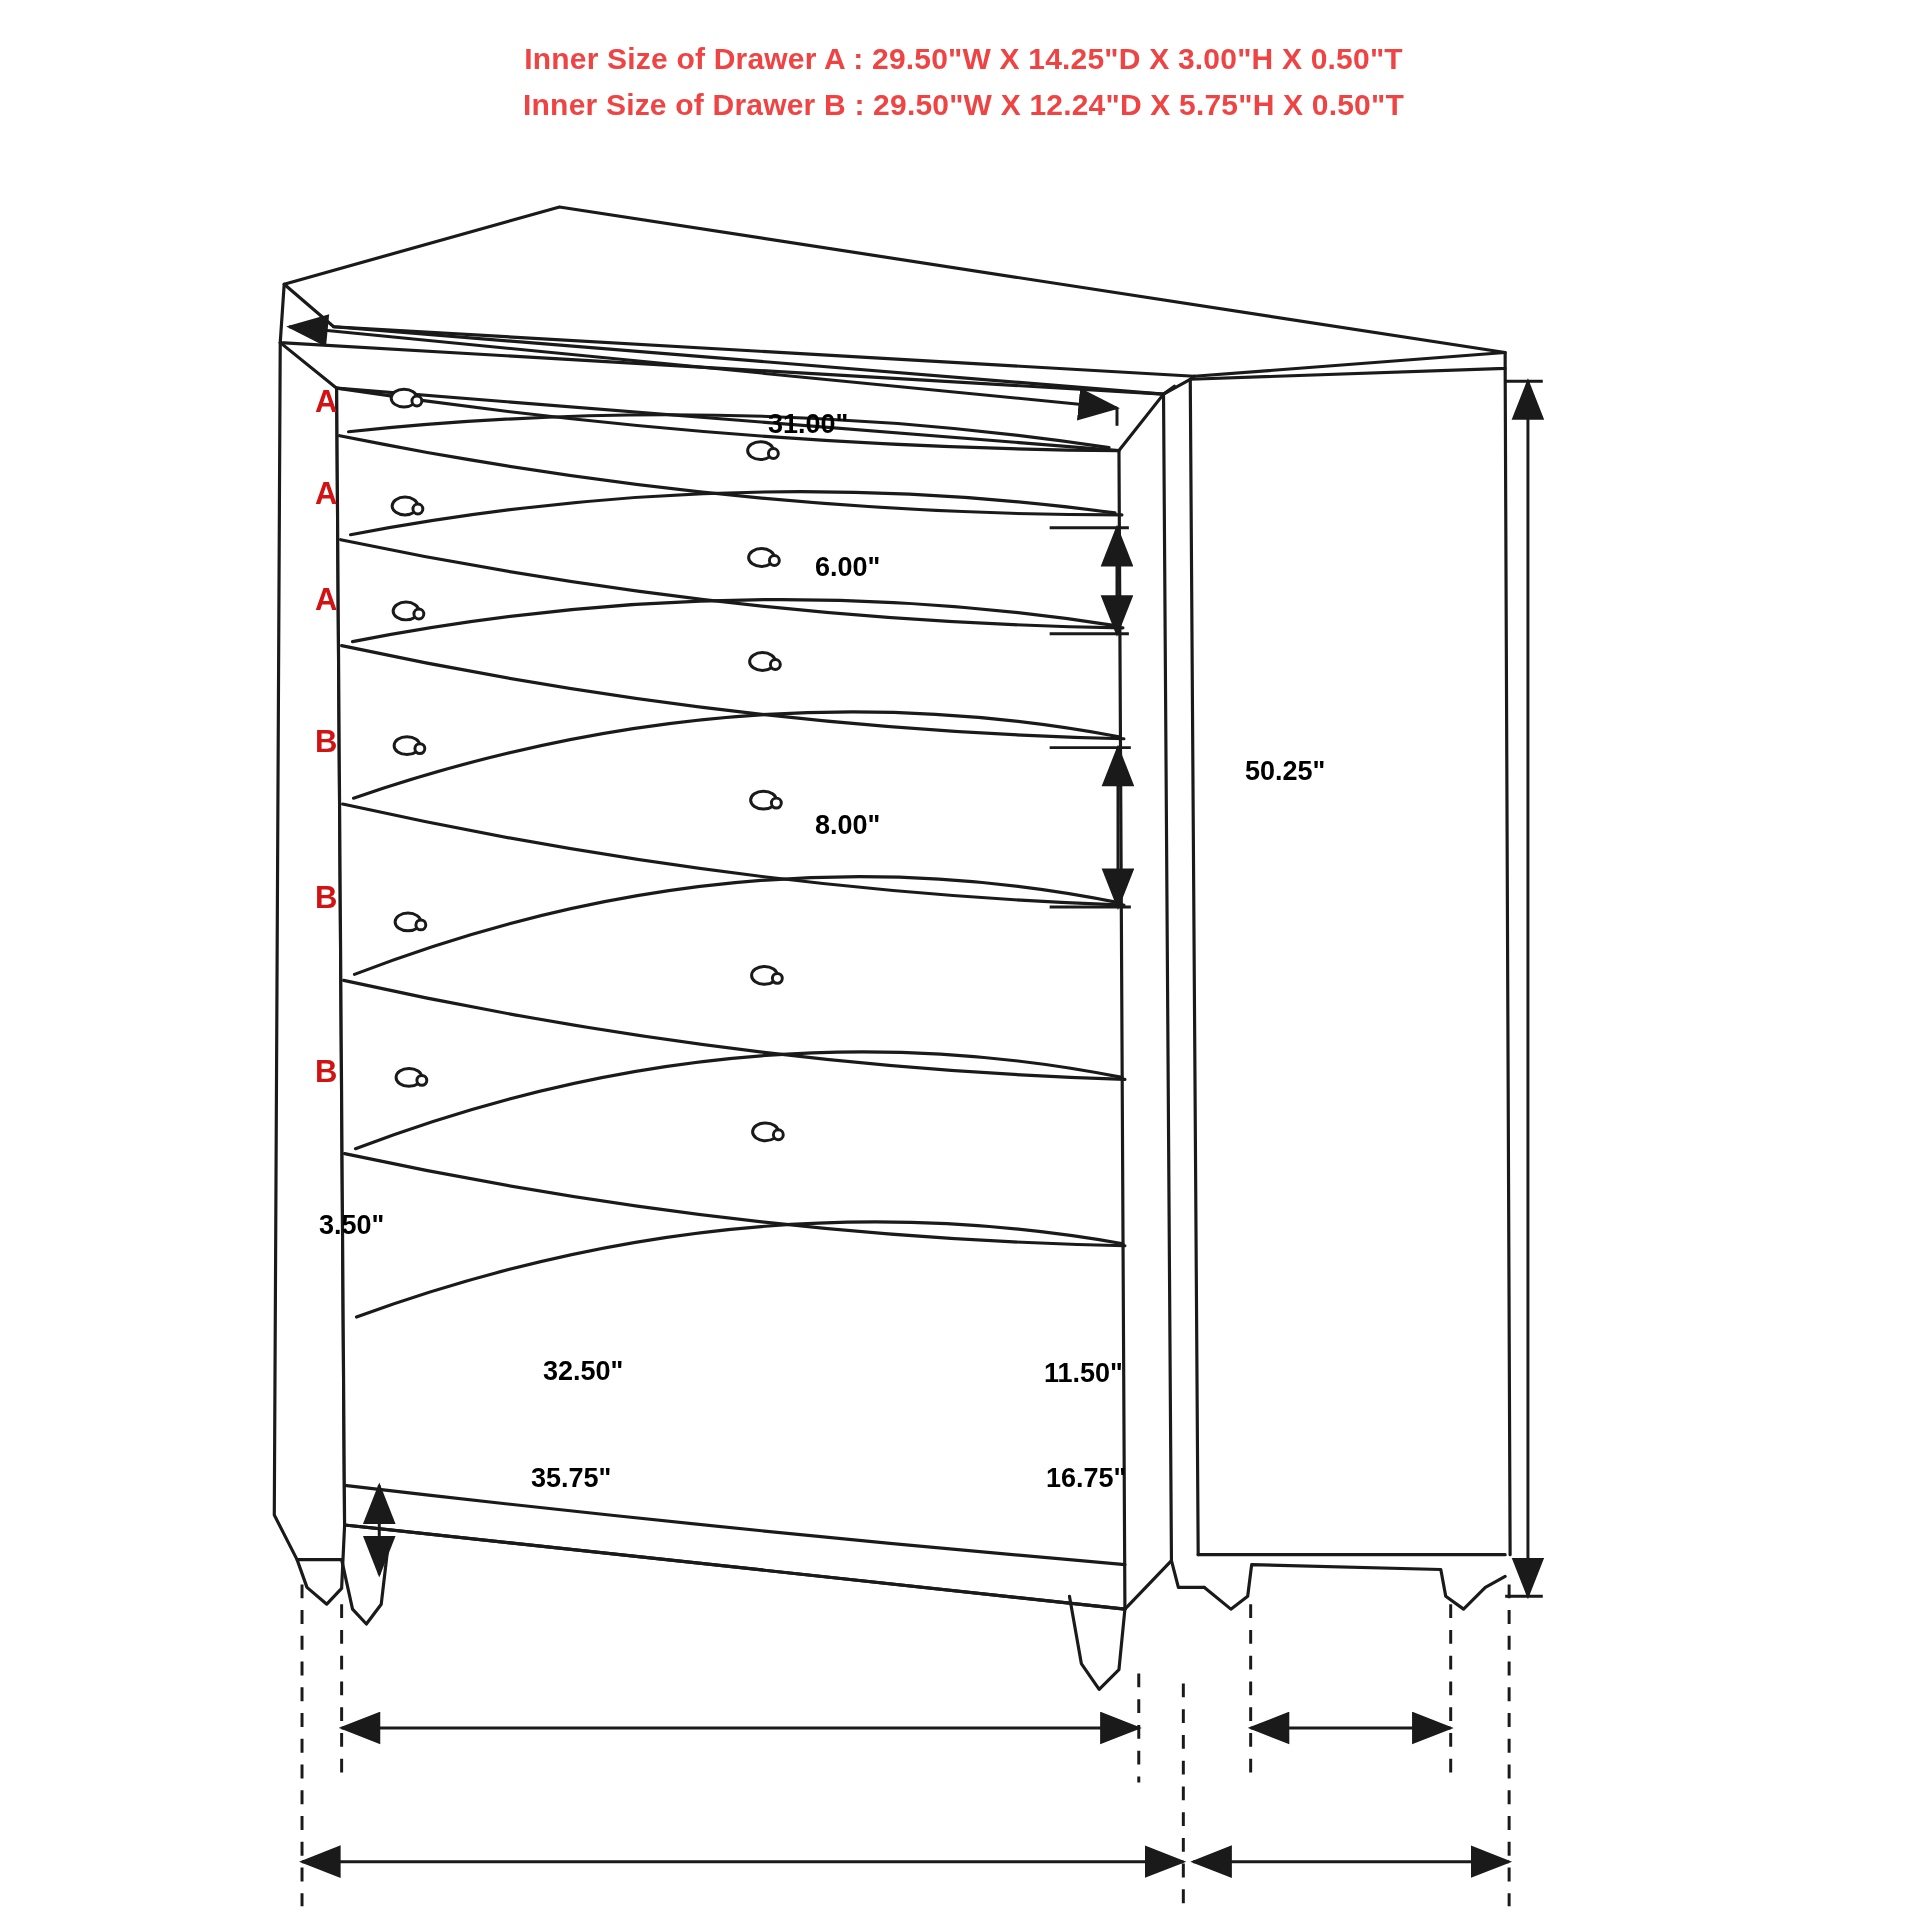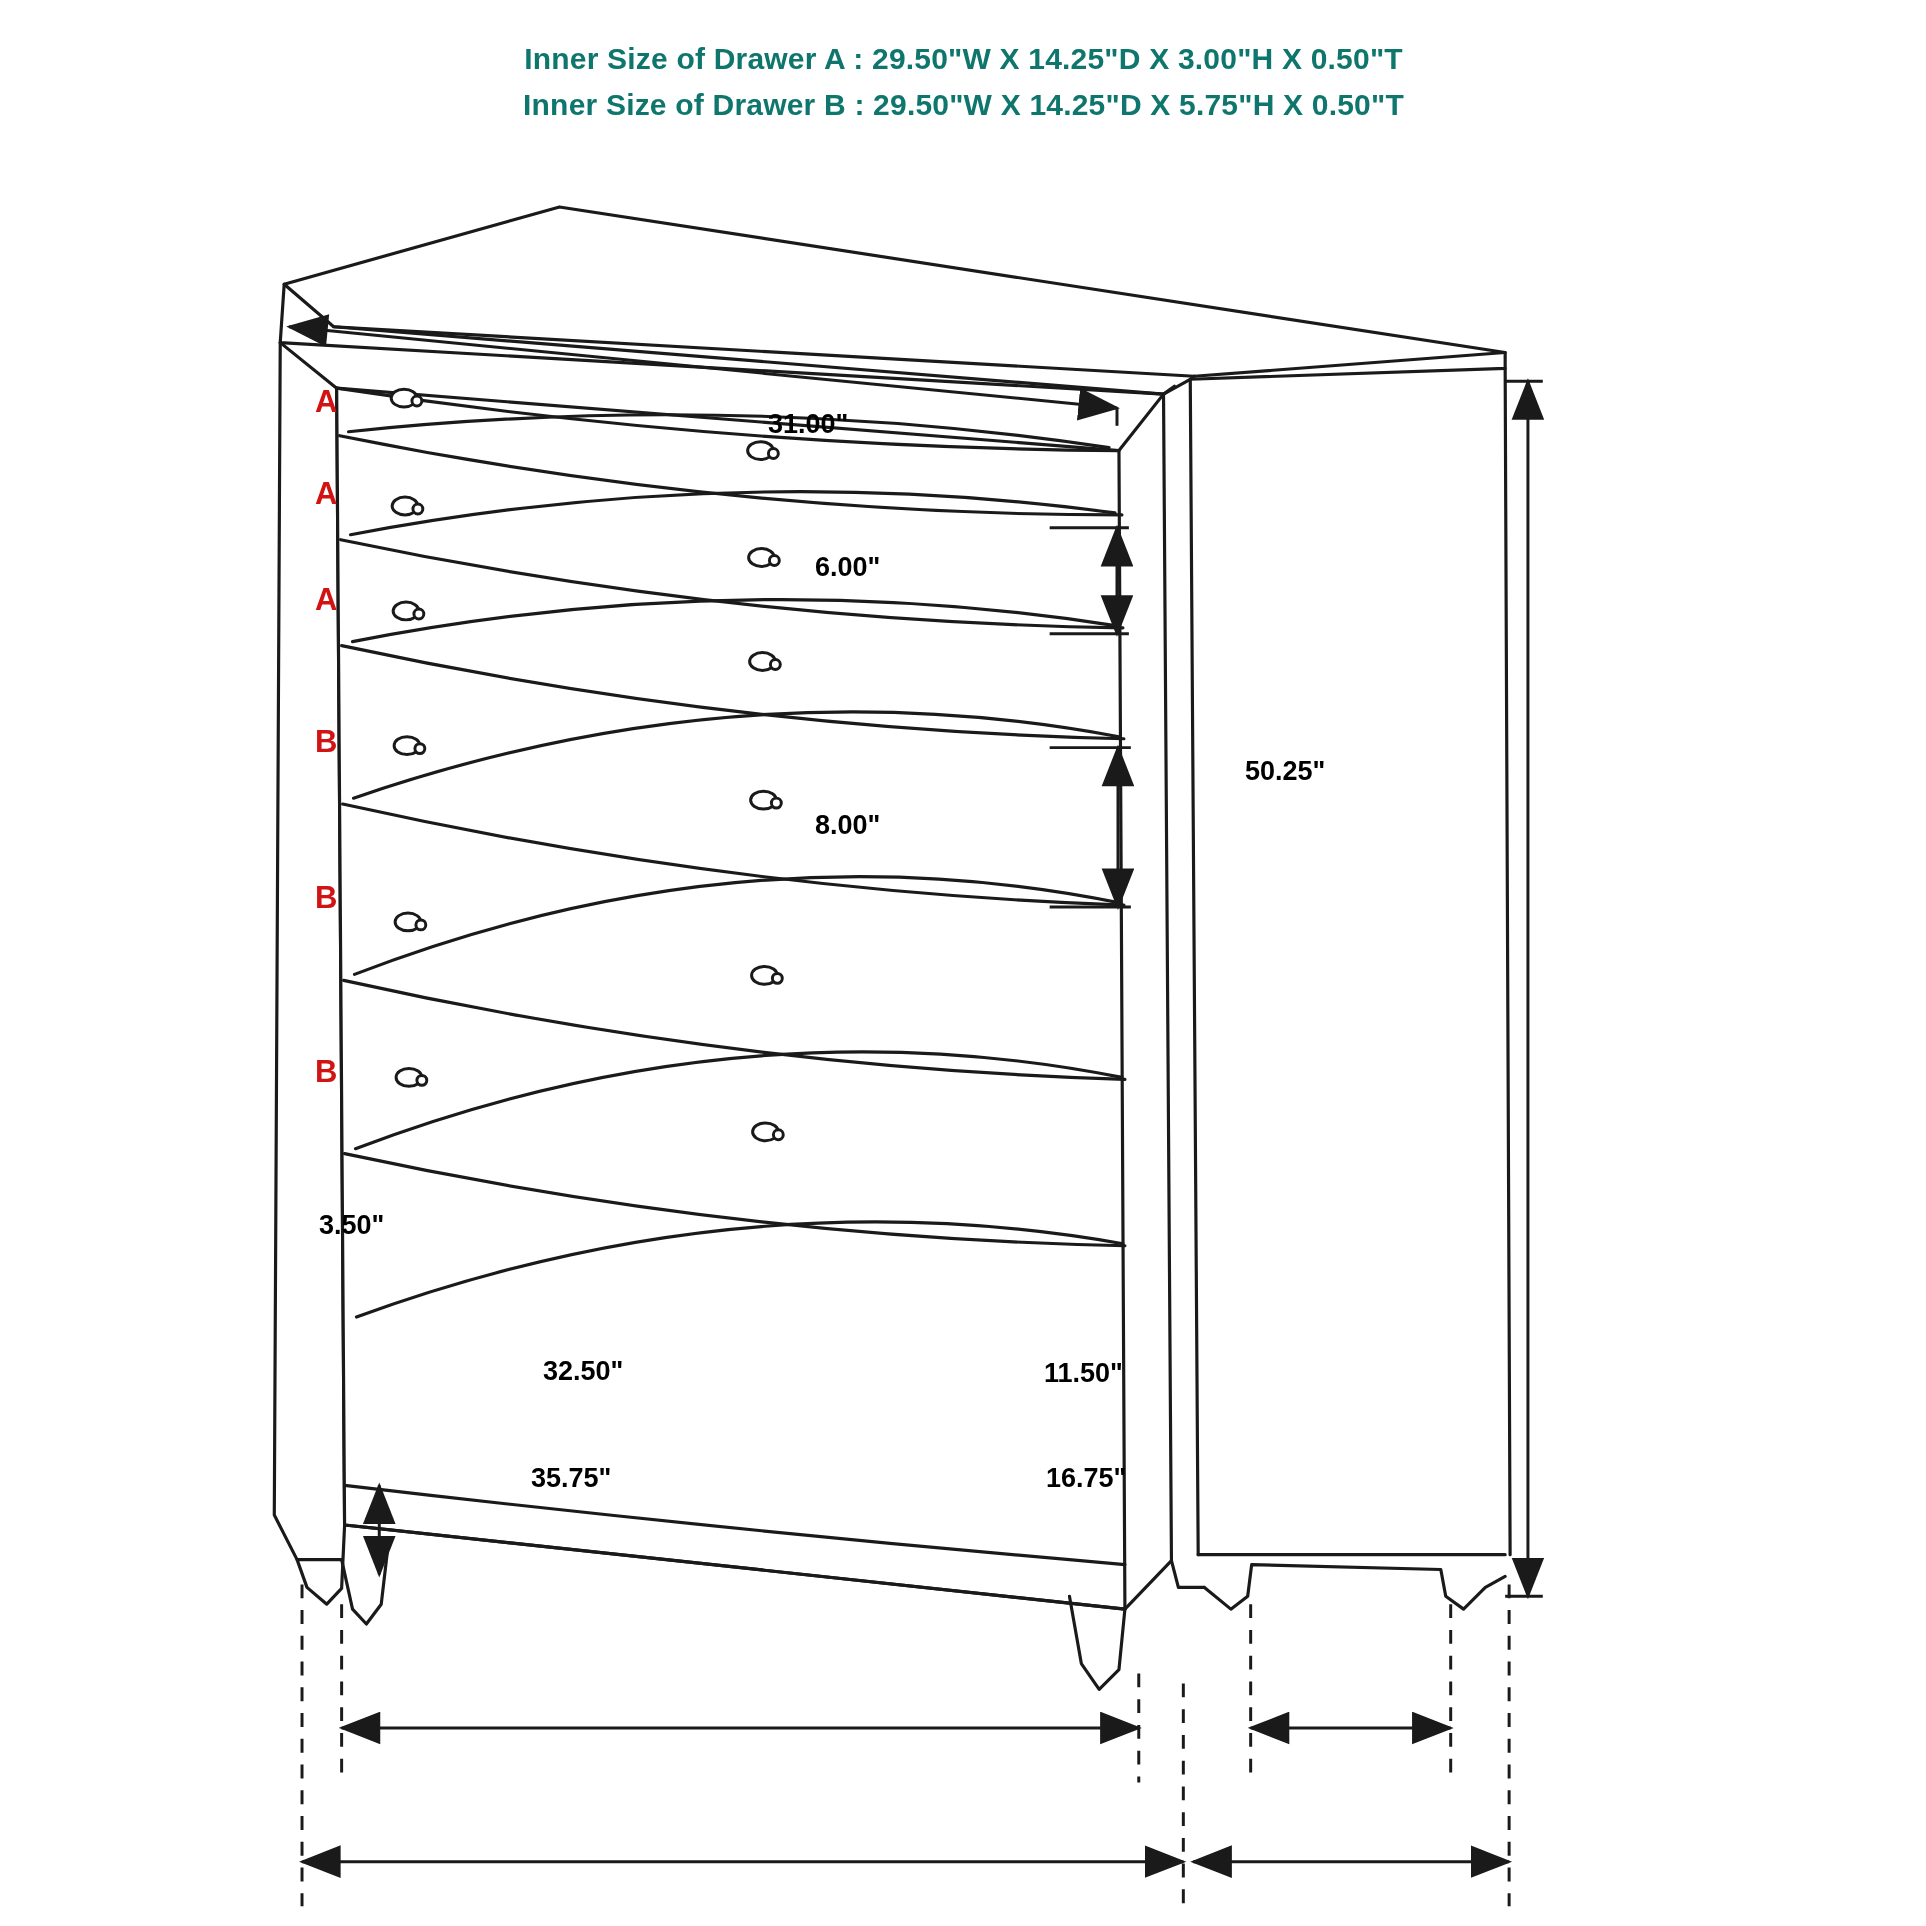--- a/index.html
+++ b/index.html
@@ -25,21 +25,21 @@
     left: 0;
     width: 1927px;
     text-align: center;
     pointer-events: none;
   }
   .header-line {
     font-size: 30px;
     font-weight: bold;
     letter-spacing: 0.2px;
     line-height: 46px;
-    color: #0f766e;
+    color: #ef4444;
   }
   svg.drawing {
     position: absolute;
     top: 0;
     left: 0;
     width: 1927px;
     height: 1927px;
   }
   .label {
     position: absolute;
@@ -56,21 +56,21 @@
     white-space: nowrap;
   }
 </style>
 </head>
 <body>
 
 <div id="diagram-root">
 
   <div class="header-block">
     <div class="header-line">Inner Size of Drawer A : 29.50"W X 14.25"D X 3.00"H X 0.50"T</div>
-    <div class="header-line">Inner Size of Drawer B : 29.50"W X 14.25"D X 5.75"H X 0.50"T</div>
+    <div class="header-line">Inner Size of Drawer B : 29.50"W X 12.24"D X 5.75"H X 0.50"T</div>
   </div>
 
   <svg class="drawing" viewBox="0 0 1946 1946">
     <defs>
       <marker id="arrowEnd" markerWidth="16" markerHeight="16" refX="13" refY="5.5" orient="auto">
         <path d="M0,0 L14,5.5 L0,11 z" fill="#1a1a1a"></path>
       </marker>
       <marker id="arrowStart" markerWidth="16" markerHeight="16" refX="1" refY="5.5" orient="auto">
         <path d="M14,0 L0,5.5 L14,11 z" fill="#1a1a1a"></path>
       </marker>

